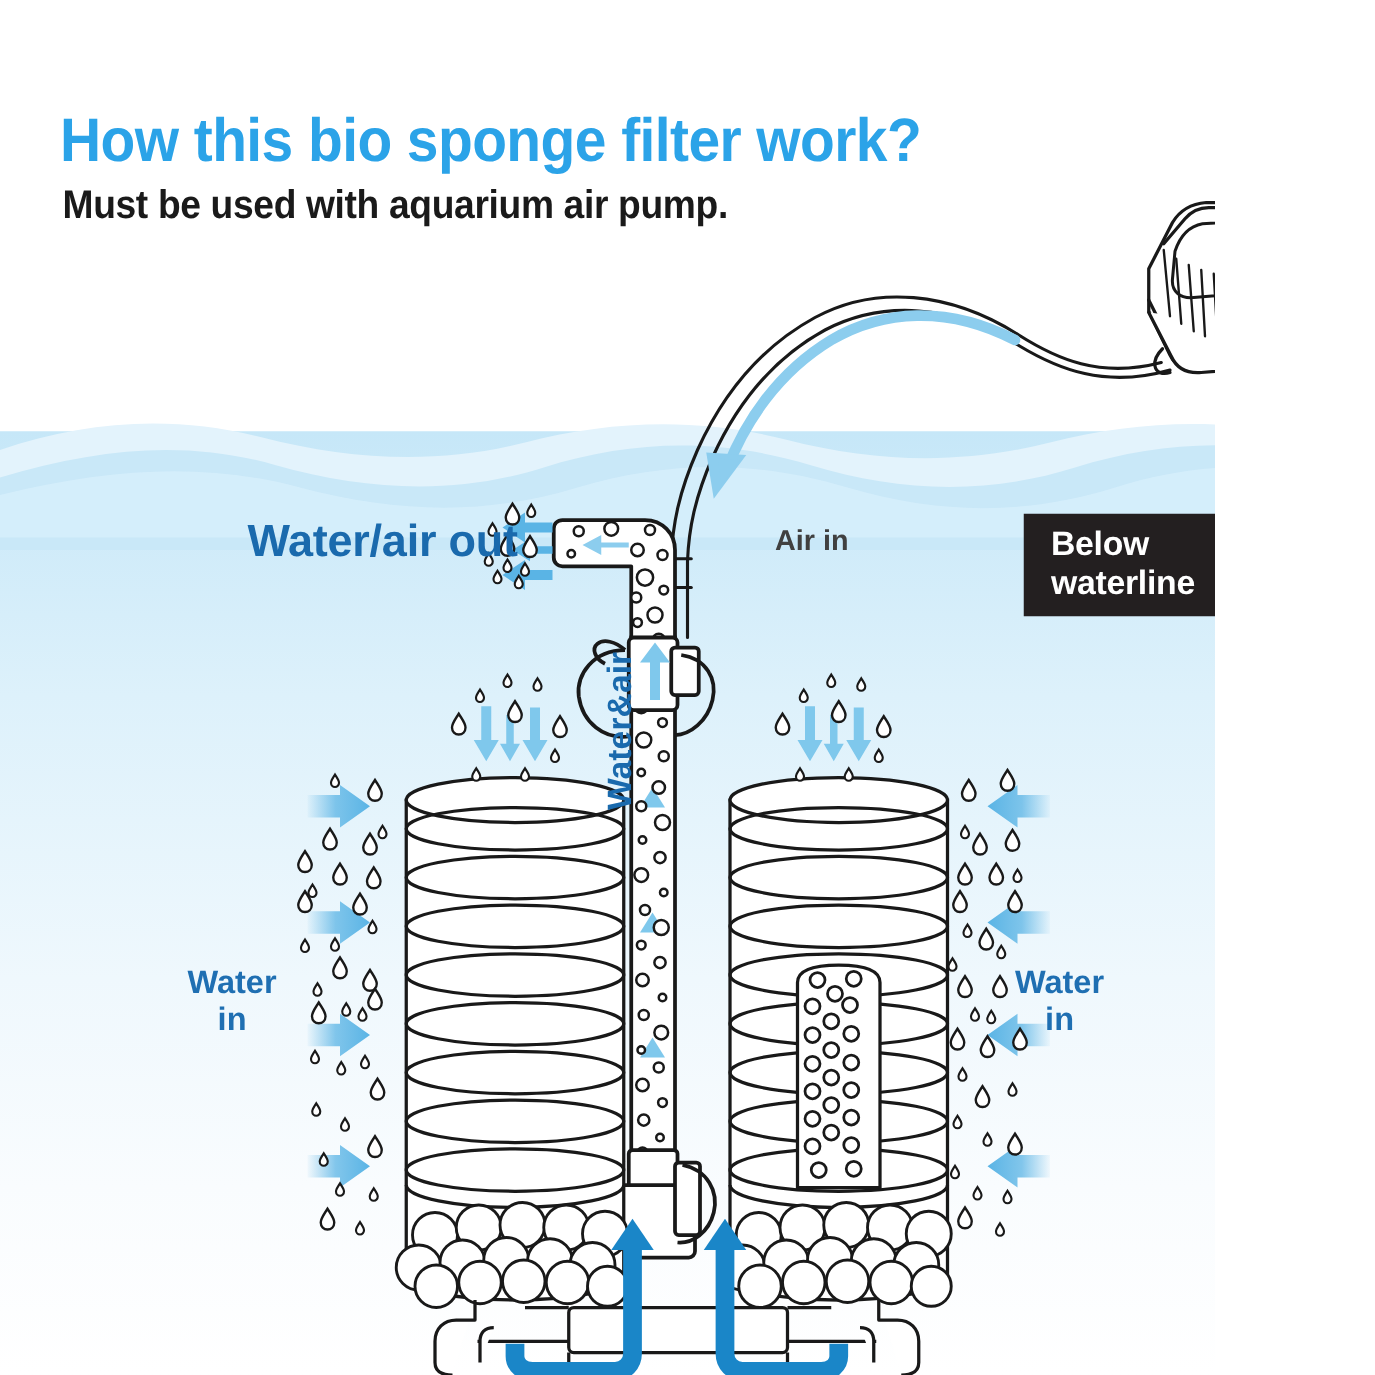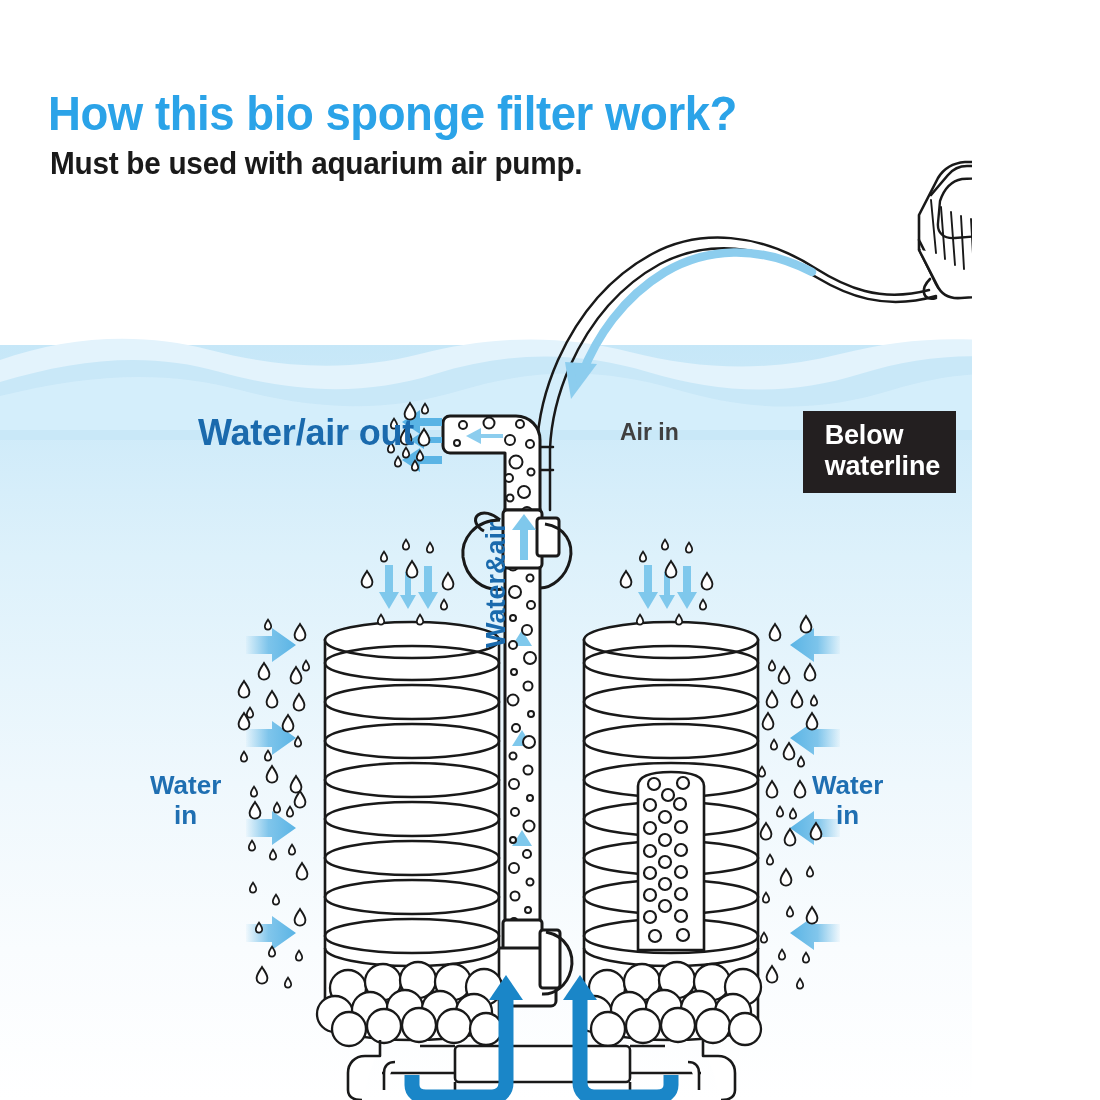--- a/index.html
+++ b/index.html
@@ -25,21 +25,21 @@
   }
   #subtitle{
     left:50px;top:145px;
     font-size:32px;font-weight:bold;
     color:#1a1a1a;
     letter-spacing:-0.3px;
     transform:scaleX(0.93);transform-origin:left top;
   }
 
   #badge{
-    position:absolute;right:16px;top:411px;
+    position:absolute;right:0;top:411px;
     background:#231f20;
     padding:9px 16px 11px 22px;
     box-sizing:border-box;
   }
   #badge .bl{
     color:#ffffff;font-size:27px;font-weight:bold;
     line-height:31px;white-space:pre;letter-spacing:-0.2px;
   }
 
   .lbl{position:absolute;font-weight:bold;color:#1f6fb2;white-space:pre;}

